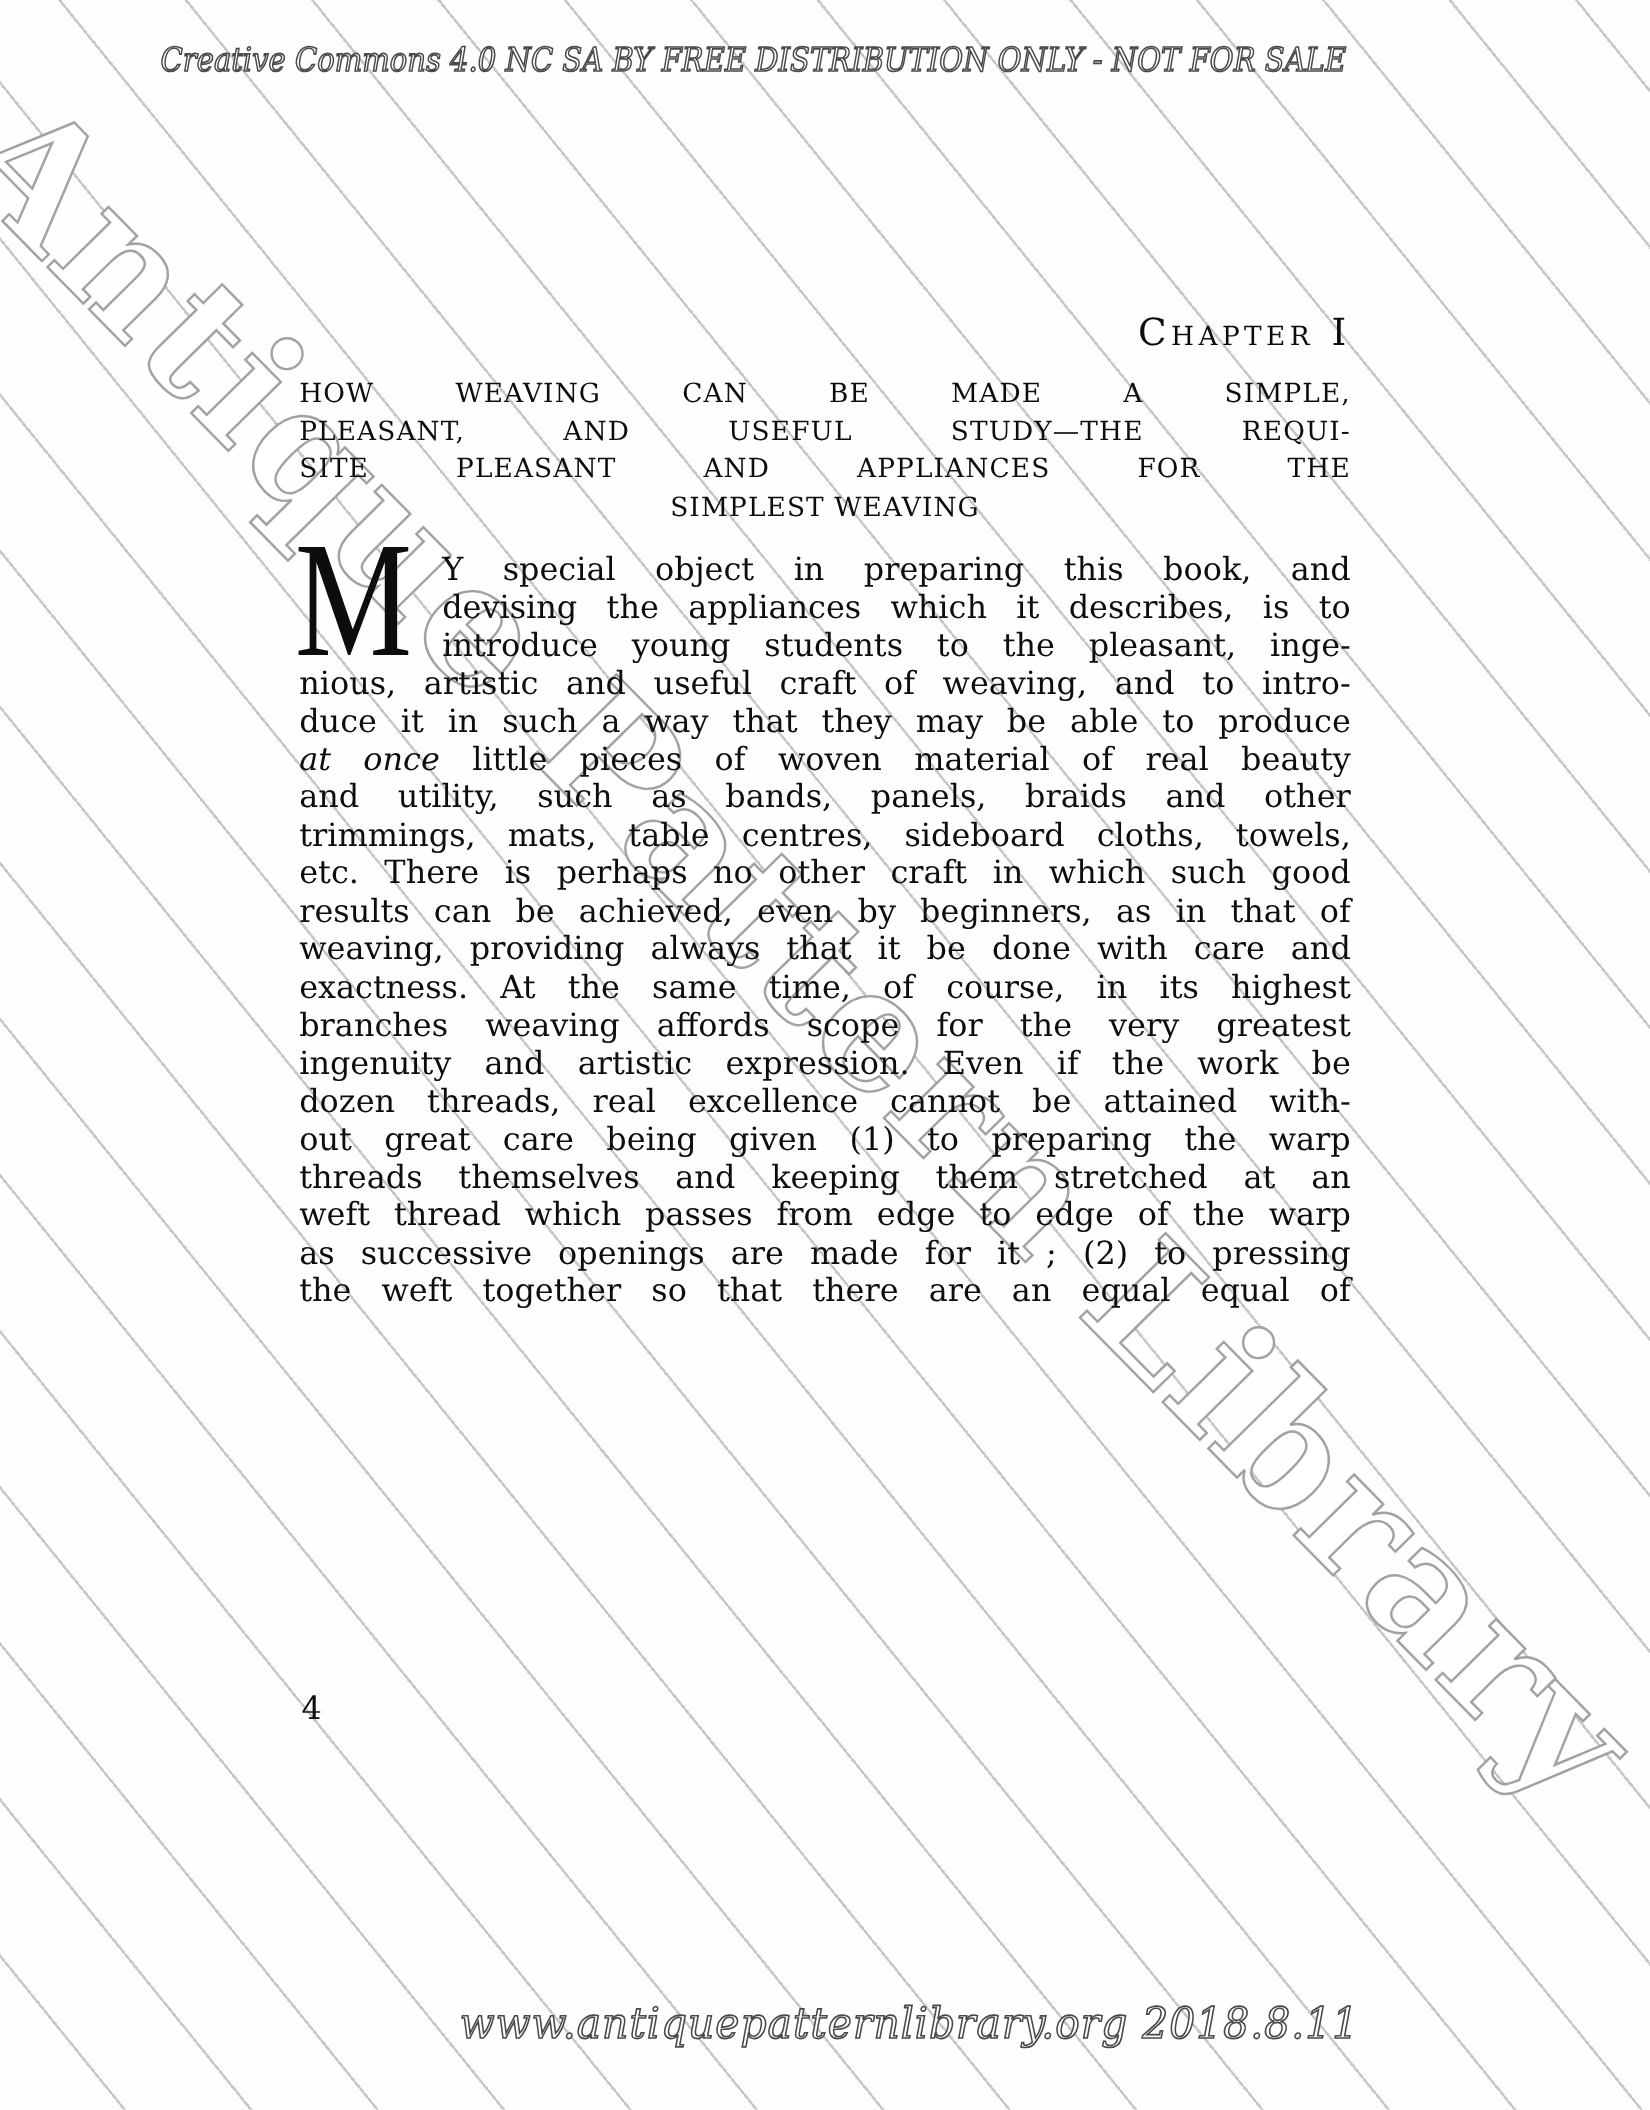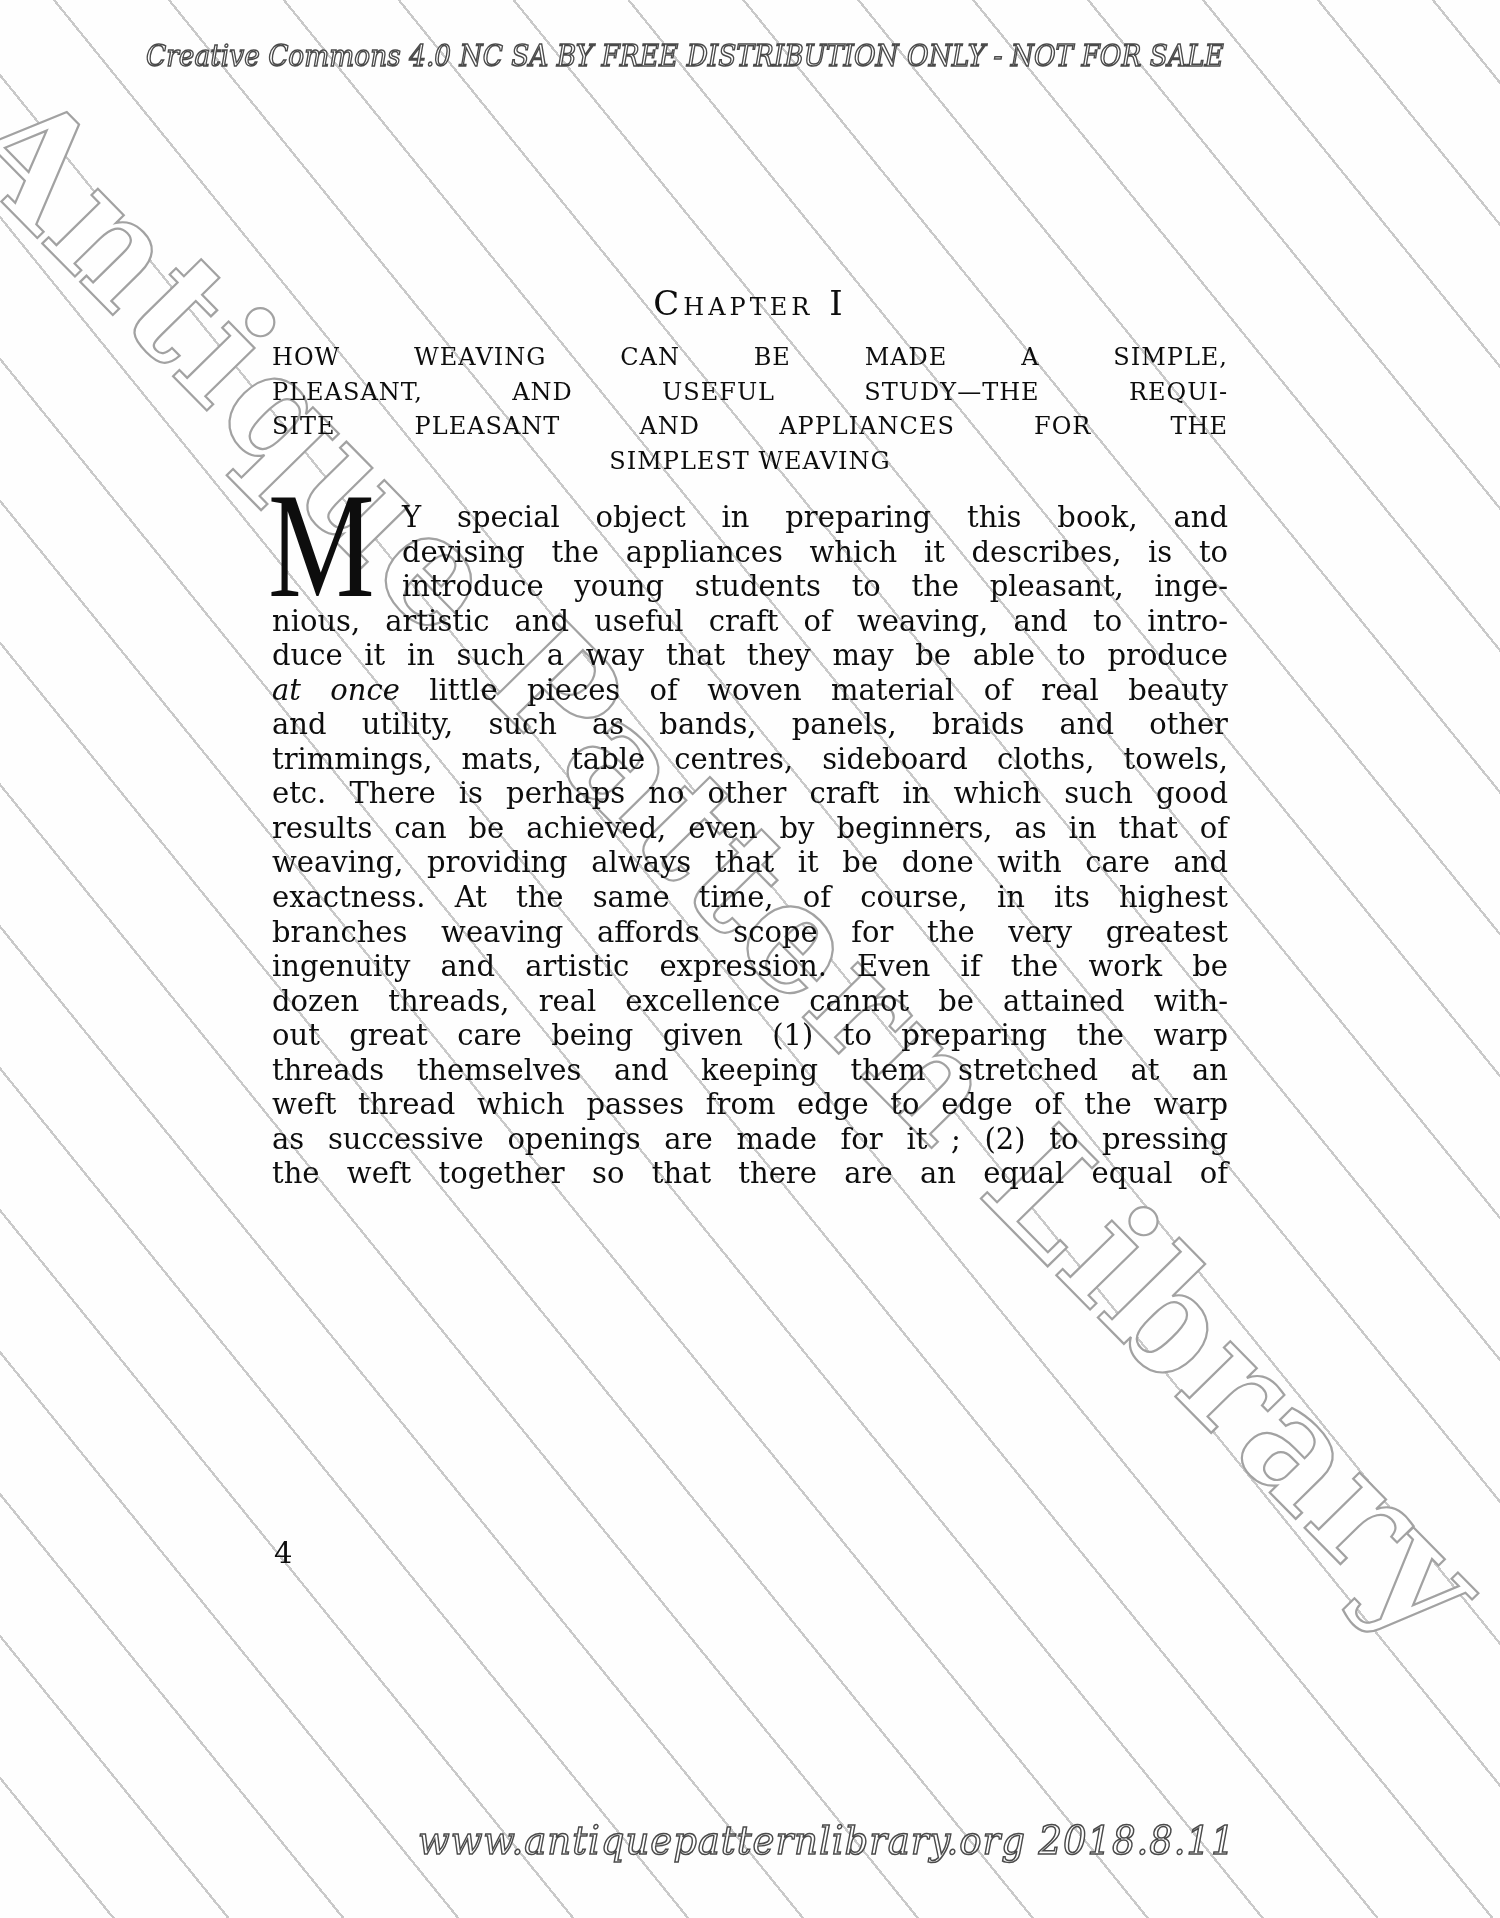--- a/index.html
+++ b/index.html
@@ -17,21 +17,21 @@
              transform:rotate(45.5deg);transform-origin:0 0;}
   
   .outline-text{color:#ffffff;-webkit-text-stroke:1.5px #4a4a4a;font-style:italic;
                 white-space:nowrap;z-index:2;position:absolute;}
   .cc-header{left:146px;top:38px;font-size:30px;letter-spacing:0px;
              transform:scaleX(.88);transform-origin:0 0;}
   .footer{left:418px;top:1818px;font-size:39px;letter-spacing:1px;
           transform:scaleX(.95);transform-origin:0 0;}
   
   .content{position:absolute;left:272px;top:0;width:956px;z-index:3;}
-  .chapter{position:absolute;left:0;top:283px;width:100%;text-align:center;
+  .chapter{position:absolute;left:0;top:283px;width:100%;text-align:right;
            font-size:34px;letter-spacing:4px;}
   .chapter .smcaps{font-variant:small-caps;}
   .chapter .numeral{margin-left:16px;}
   .title{position:absolute;left:0;top:340px;width:100%;
          font-size:24px;font-weight:normal;line-height:34.6px;letter-spacing:1px;}
   .title .tline{text-align:justify;text-align-last:justify;}
   .title .tline.center{text-align:center;text-align-last:center;}
   .bodytext{position:absolute;left:0;top:500px;width:100%;
             font-size:29px;line-height:34.55px;}
   .bodytext .bline{text-align:justify;text-align-last:justify;}

